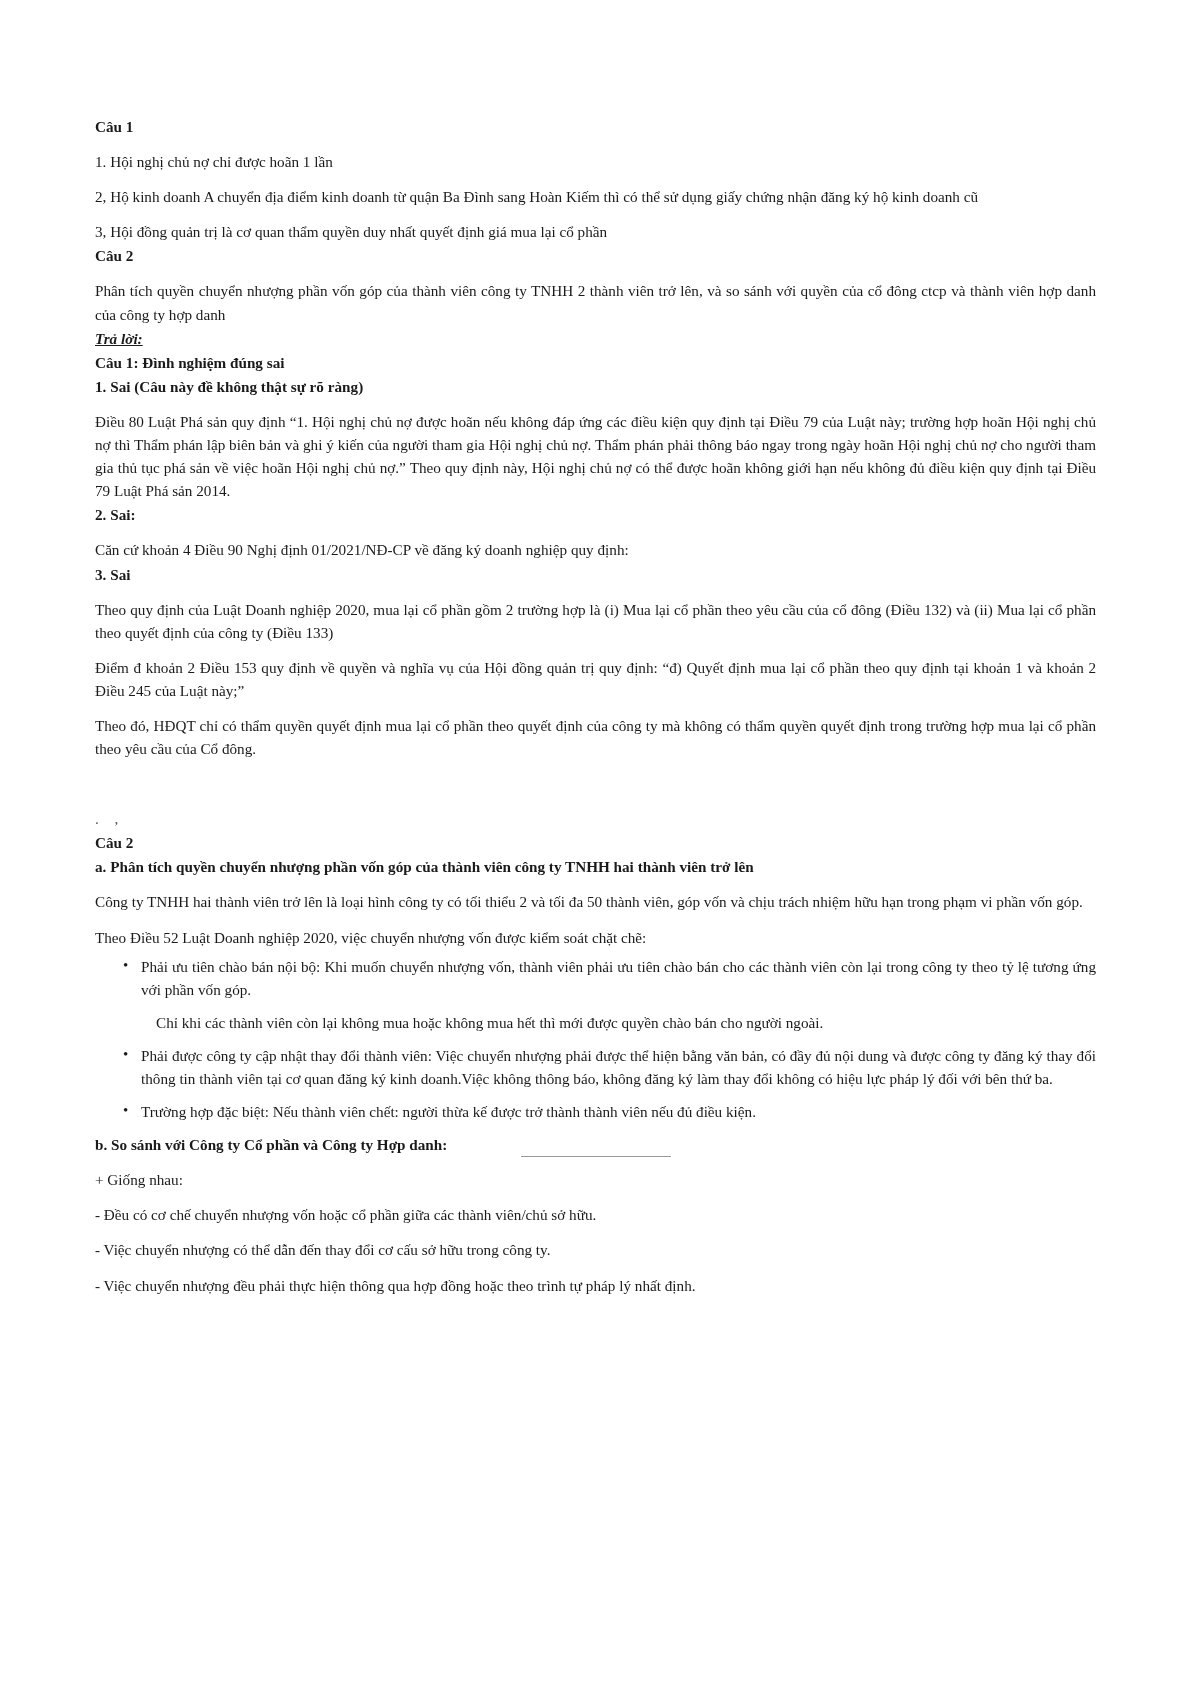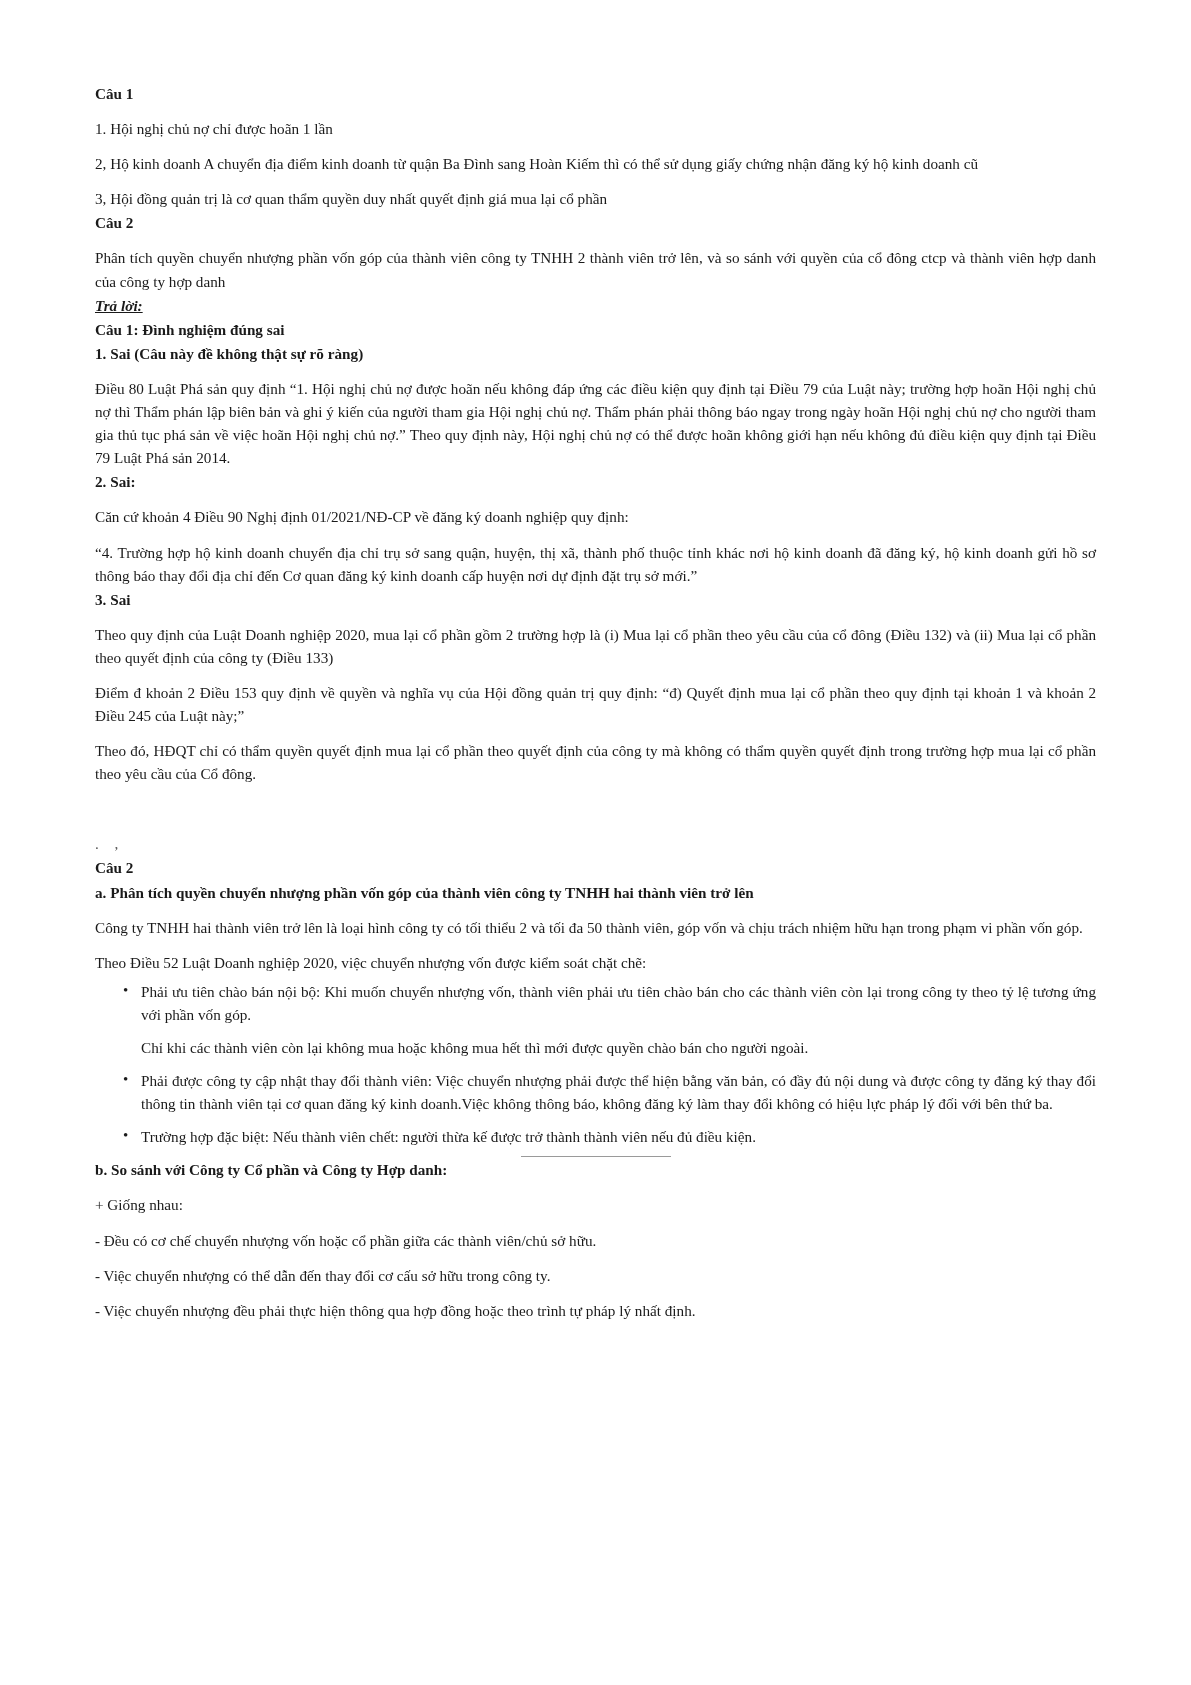--- a/index.html
+++ b/index.html
@@ -11,21 +11,21 @@
     width: 1191px;
     height: 1685px;
     font-family: "Liberation Serif", serif;
     color: #1a1a1a;
   }
   .page {
     position: relative;
     width: 1191px;
     height: 1181px;
     box-sizing: border-box;
-    padding: 82px 95px 40px 95px;
+    padding: 115px 95px 40px 95px;
   }
   .doc {
     font-size: 15.2px;
     line-height: 1.52;
     text-align: justify;
   }
   .bold-italic {
     font-weight: bold;
     font-style: italic;
     text-decoration: underline;
@@ -54,21 +54,21 @@
     text-align: justify;
   }
   ul.bullets > li::before {
     content: "•";
     position: absolute;
     left: -18px;
     top: -1px;
     font-size: 15px;
   }
   .sub-para {
-    margin: 10px 0 0 0;
+    margin: 10px 0 0 15px;
     text-align: justify;
   }
   .footer-rule {
     position: absolute;
     left: 50%;
     transform: translateX(-50%);
     bottom: 24px;
     width: 150px;
     height: 1px;
     background: #9a9a9a;
@@ -89,21 +89,20 @@
     <p class="para">Phân tích quyền chuyển nhượng phần vốn góp của thành viên công ty TNHH 2 thành viên trở lên, và so sánh với quyền của cổ đông ctcp và thành viên hợp danh của công ty hợp danh</p>
 
     <p class="bold-italic">Trả lời:</p>
     <p class="heading">Câu 1:  Đình nghiệm đúng sai</p>
 
     <p class="heading">1. Sai (Câu này đề không thật sự rõ ràng)</p>
     <p class="para">Điều 80 Luật Phá sản quy định “1. Hội nghị chủ nợ được hoãn nếu không đáp ứng các điều kiện quy định tại Điều 79 của Luật này; trường hợp hoãn Hội nghị chủ nợ thì Thẩm phán lập biên bản và ghi ý kiến của người tham gia Hội nghị chủ nợ. Thẩm phán phải thông báo ngay trong ngày hoãn Hội nghị chủ nợ cho người tham gia thủ tục phá sản về việc hoãn Hội nghị chủ nợ.” Theo quy định này, Hội nghị chủ nợ có thể được hoãn không giới hạn nếu không đủ điều kiện quy định tại Điều 79 Luật Phá sản 2014.</p>
 
     <p class="heading">2. Sai:</p>
     <p class="para">Căn cứ khoản 4 Điều 90 Nghị định 01/2021/NĐ-CP về đăng ký doanh nghiệp quy định:</p>
-    <p class="para">“4. Trường hợp hộ kinh doanh chuyển địa chỉ trụ sở sang quận, huyện, thị xã, thành phố thuộc tỉnh khác nơi hộ kinh doanh đã đăng ký, hộ kinh doanh gửi hồ sơ thông báo thay đổi địa chỉ đến Cơ quan đăng ký kinh doanh cấp huyện nơi dự định đặt trụ sở mới.”</p>
 
     <p class="heading">3. Sai</p>
     <p class="para">Theo quy định của Luật Doanh nghiệp 2020, mua lại cổ phần gồm 2 trường hợp là (i)  Mua lại cổ phần theo yêu cầu của cổ đông  (Điều 132) và (ii) Mua lại cổ phần theo quyết định của công ty (Điều 133)</p>
     <p class="para">Điểm đ khoản 2 Điều 153 quy định về quyền và nghĩa vụ của Hội đồng quản trị quy định: “đ) Quyết định mua lại cổ phần theo quy định tại khoản 1 và khoản 2 Điều 245 của Luật này;”</p>
     <p class="para">Theo đó, HĐQT chỉ có thẩm quyền quyết định mua lại cổ phần theo quyết định của công ty mà không có thẩm quyền quyết định trong trường hợp mua lại cổ phần theo yêu cầu của Cổ đông.</p>
 
     <div class="gap-lg"></div>
 
     <p class="para" style="color:#555;letter-spacing:6px;">. ,</p>
 

